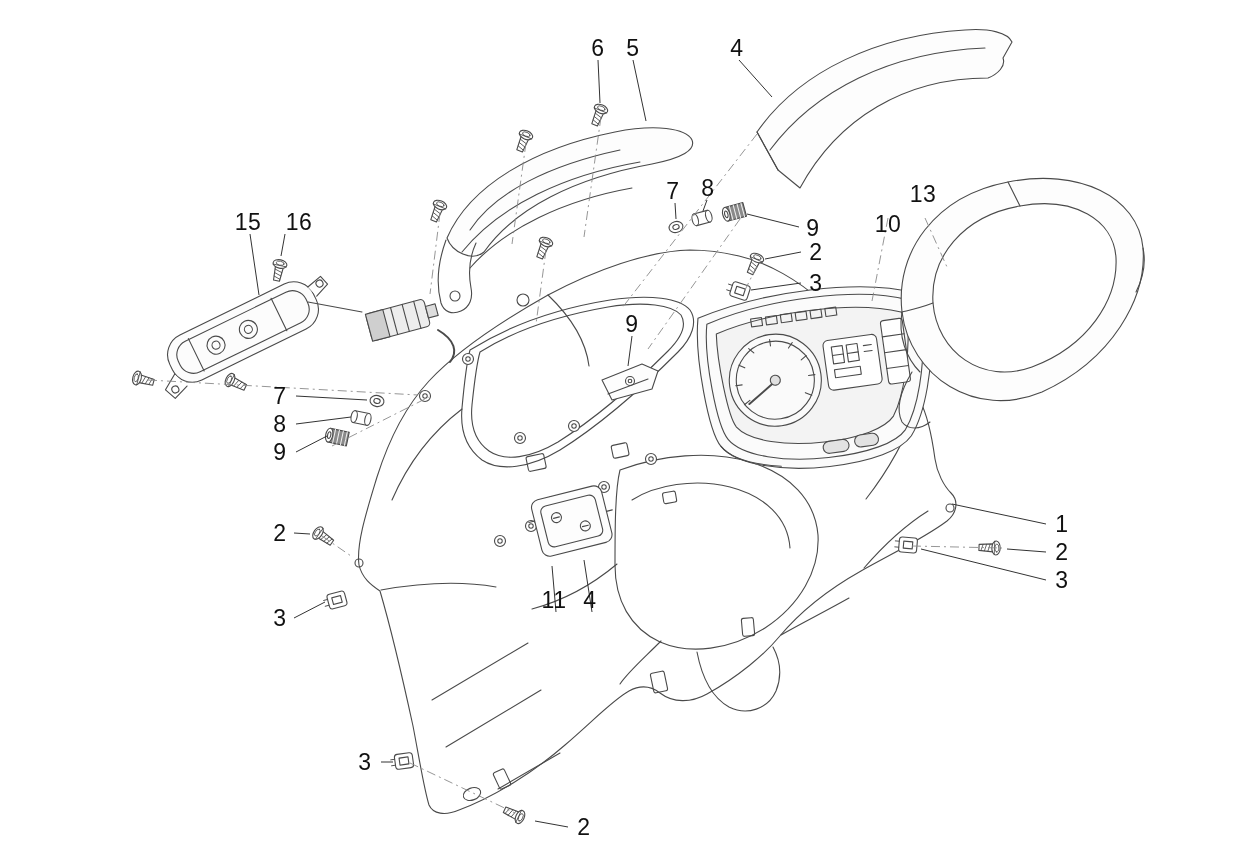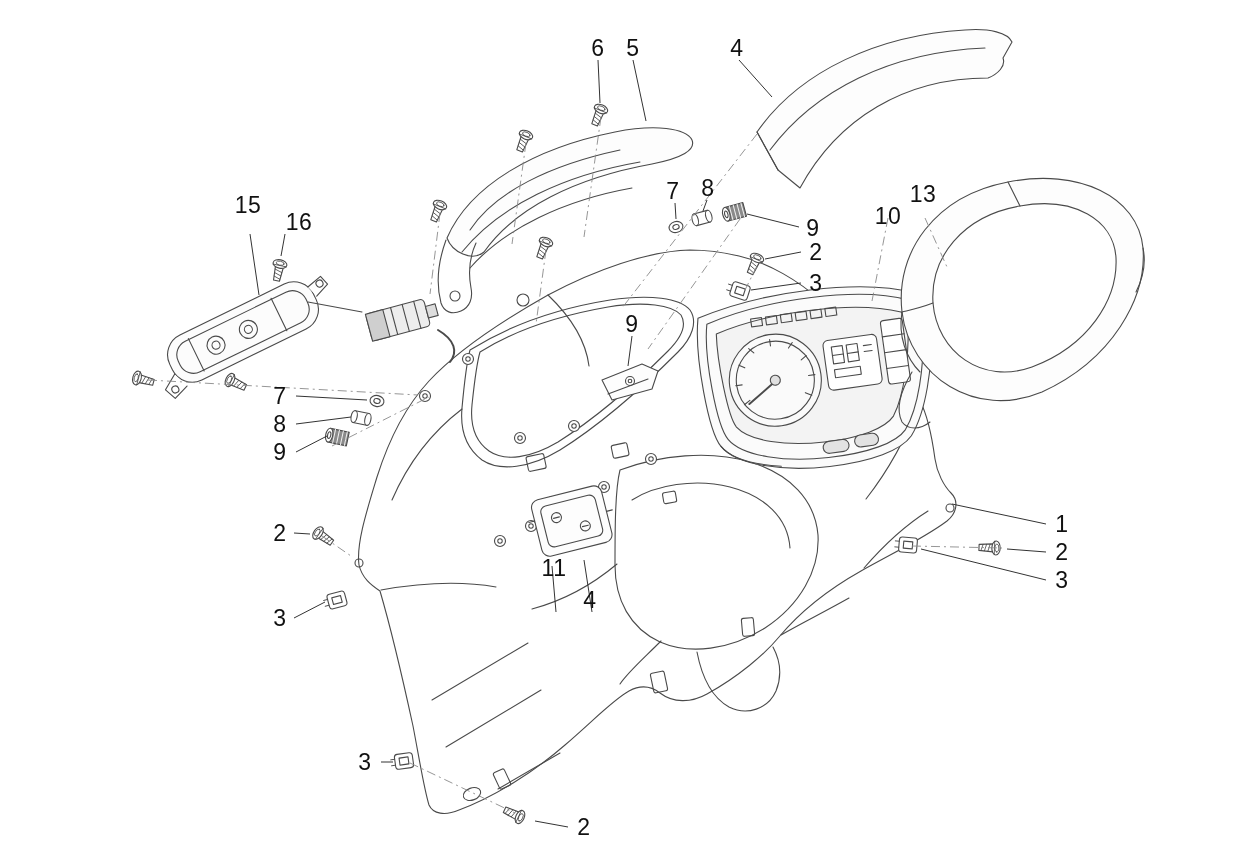--- a/index.html
+++ b/index.html
@@ -241,33 +241,33 @@
   </g>
 </svg>
 
 <div>
   <div class="callout" style="left:598px;top:48px">6</div>
   <div class="callout" style="left:633px;top:48px">5</div>
   <div class="callout" style="left:737px;top:48px">4</div>
   <div class="callout" style="left:673px;top:191px">7</div>
   <div class="callout" style="left:708px;top:188px">8</div>
   <div class="callout" style="left:813px;top:228px">9</div>
-  <div class="callout" style="left:888px;top:216px">10</div>
+  <div class="callout" style="left:888px;top:224px">10</div>
   <div class="callout" style="left:923px;top:194px">13</div>
   <div class="callout" style="left:816px;top:252px">2</div>
   <div class="callout" style="left:816px;top:283px">3</div>
-  <div class="callout" style="left:248px;top:205px">15</div>
+  <div class="callout" style="left:248px;top:222px">15</div>
   <div class="callout" style="left:299px;top:222px">16</div>
   <div class="callout" style="left:632px;top:324px">9</div>
   <div class="callout" style="left:280px;top:396px">7</div>
   <div class="callout" style="left:280px;top:424px">8</div>
   <div class="callout" style="left:280px;top:452px">9</div>
   <div class="callout" style="left:280px;top:533px">2</div>
   <div class="callout" style="left:280px;top:618px">3</div>
-  <div class="callout" style="left:554px;top:568px">11</div>
+  <div class="callout" style="left:554px;top:600px">11</div>
   <div class="callout" style="left:590px;top:600px">4</div>
   <div class="callout" style="left:1062px;top:524px">1</div>
   <div class="callout" style="left:1062px;top:552px">2</div>
   <div class="callout" style="left:1062px;top:580px">3</div>
   <div class="callout" style="left:365px;top:762px">3</div>
   <div class="callout" style="left:584px;top:827px">2</div>
 </div>
 
 </div>
 

